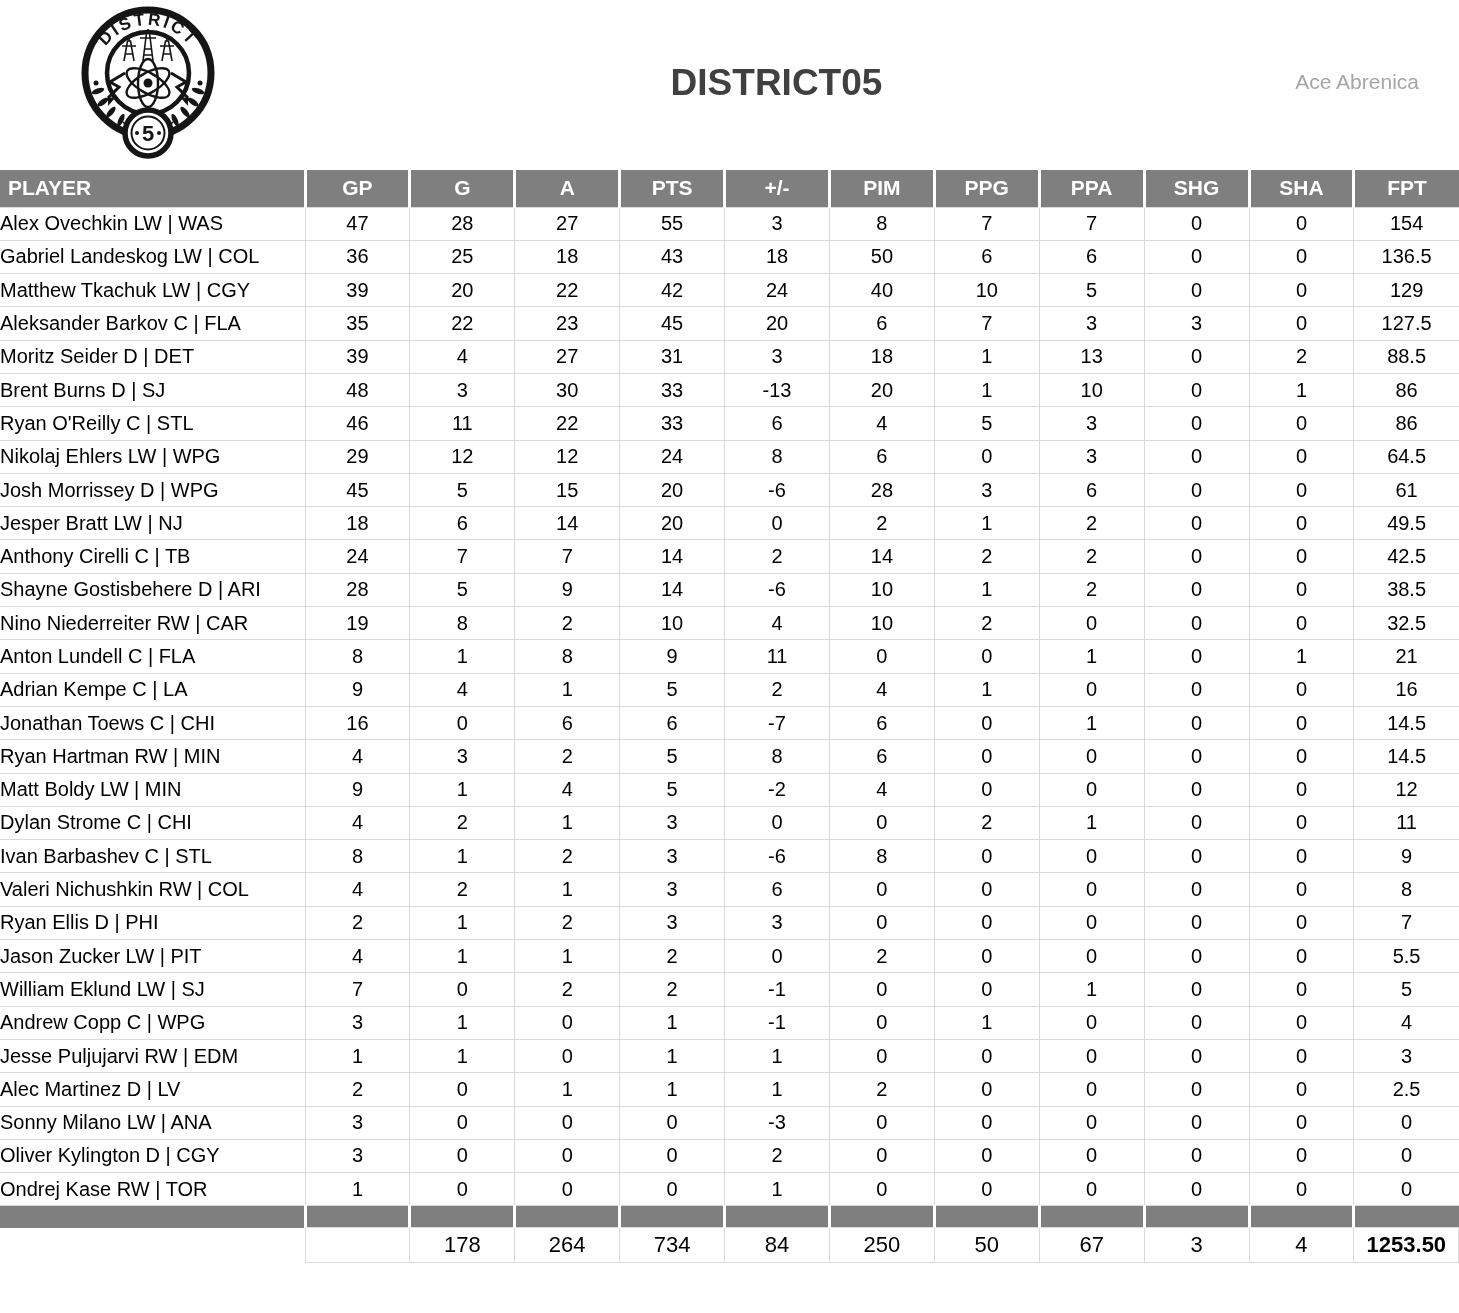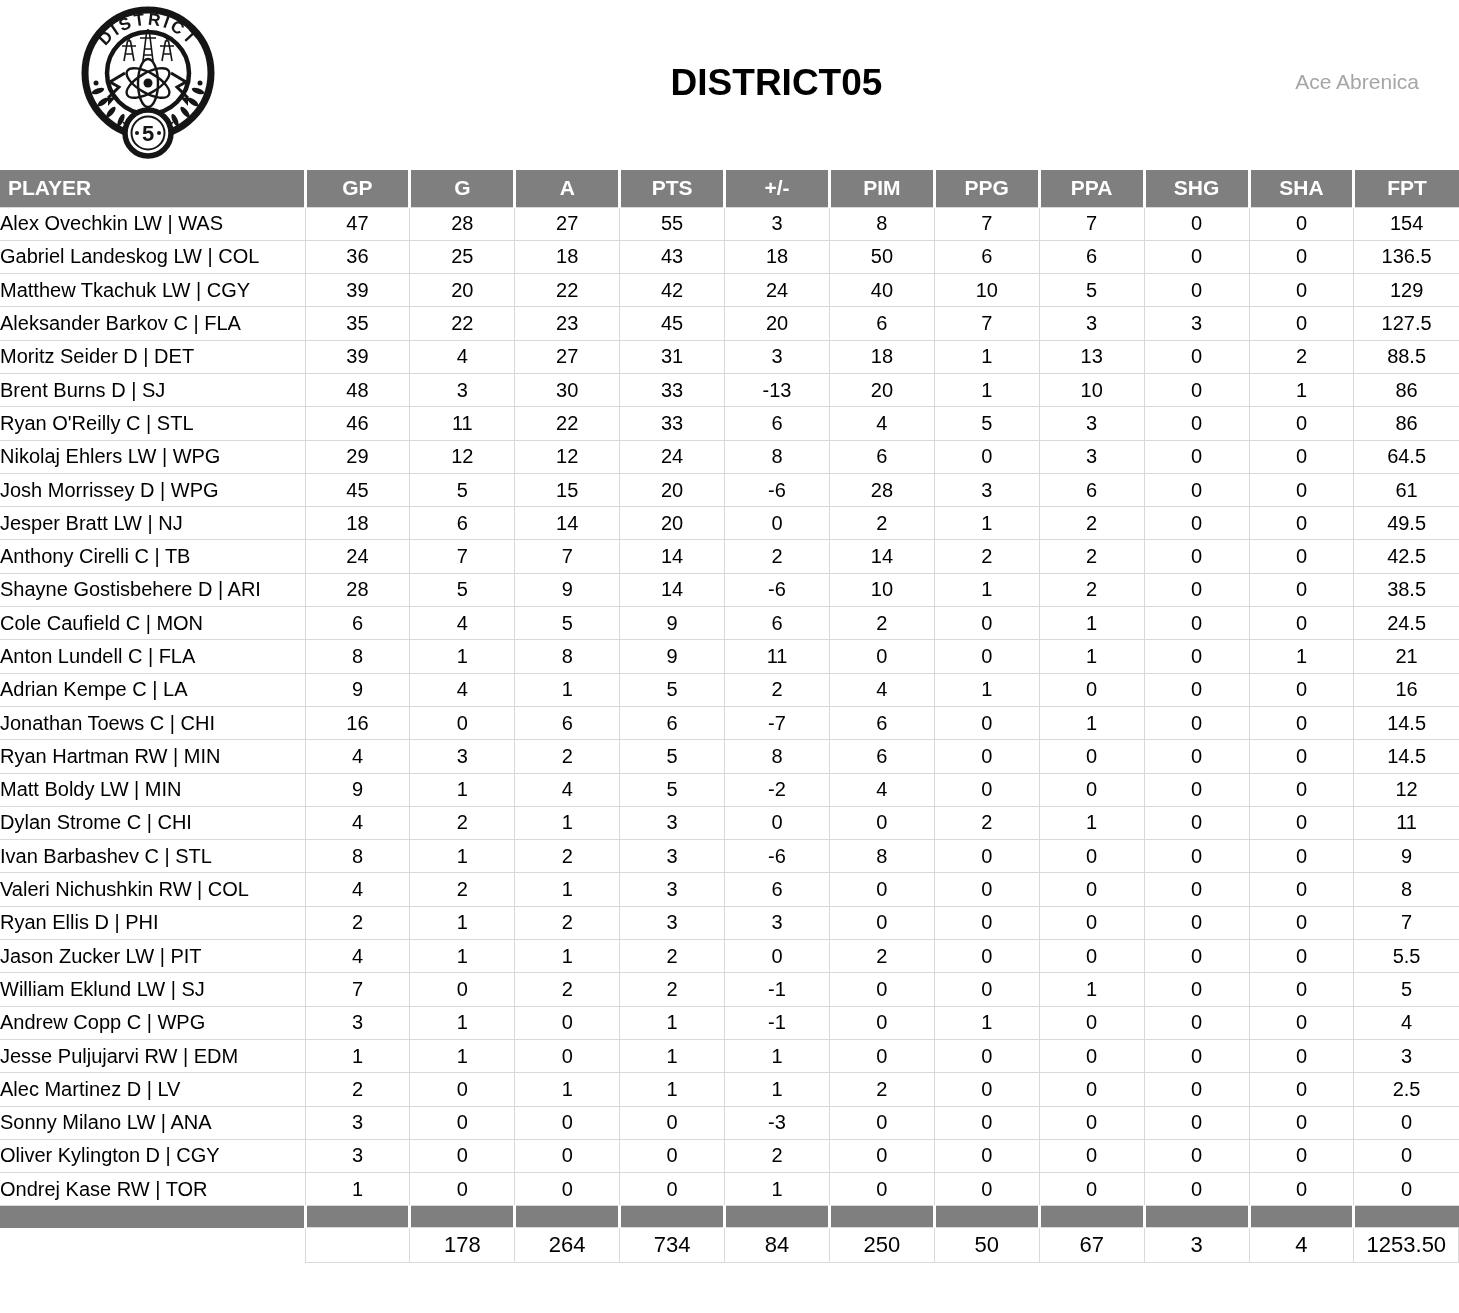--- a/index.html
+++ b/index.html
@@ -14,21 +14,21 @@
   }
   
   .logo-wrap { position: absolute; left: 73px; top: 3px; width: 150px; height: 158px; }
   .page-title {
     position: absolute;
     top: 62px;
     left: calc(50% + 47px);
     transform: translateX(-50%);
     font-size: 37px;
     font-weight: bold;
-    color: #000000;
+    color: #404040;
     white-space: nowrap;
   }
   .author {
     position: absolute;
     top: 70px;
     right: 40px;
     font-size: 21px;
     color: #a6a6a6;
     white-space: nowrap;
   }
@@ -76,21 +76,21 @@
     border-top: 1px solid #d9d9d9;
     height: 22px;
   }
   .stats-table tr.sep td:first-child { border-left: none; }
   .stats-table tr.totals td {
     font-size: 22px;
     height: 35px;
     border: 1px solid #d9d9d9;
   }
   .stats-table tr.totals td.tplayer { border: none; border-right: 1px solid #d9d9d9; }
-  .stats-table tr.totals td.fpt { font-weight: normal; }
+  .stats-table tr.totals td.fpt { font-weight: bold; }
 </style>
 </head>
 <body>
 
 <div class="page">
 
   <div class="logo-wrap">
     <svg width="150" height="158" viewBox="0 0 150 158">
       <g>
         <circle cx="75" cy="70" r="63" fill="#ffffff" stroke="#151515" stroke-width="7"></circle>
@@ -345,32 +345,32 @@
           <td>14</td>
           <td>-6</td>
           <td>10</td>
           <td>1</td>
           <td>2</td>
           <td>0</td>
           <td>0</td>
           <td>38.5</td>
         </tr>
         <tr>
-          <td>Cole Caufield C | MON</td>
-          <td>6</td>
-          <td>4</td>
-          <td>5</td>
-          <td>9</td>
-          <td>6</td>
-          <td>2</td>
-          <td>0</td>
-          <td>1</td>
-          <td>0</td>
-          <td>0</td>
-          <td>24.5</td>
+          <td>Nino Niederreiter RW | CAR</td>
+          <td>19</td>
+          <td>8</td>
+          <td>2</td>
+          <td>10</td>
+          <td>4</td>
+          <td>10</td>
+          <td>2</td>
+          <td>0</td>
+          <td>0</td>
+          <td>0</td>
+          <td>32.5</td>
         </tr>
         <tr>
           <td>Anton Lundell C | FLA</td>
           <td>8</td>
           <td>1</td>
           <td>8</td>
           <td>9</td>
           <td>11</td>
           <td>0</td>
           <td>0</td>

